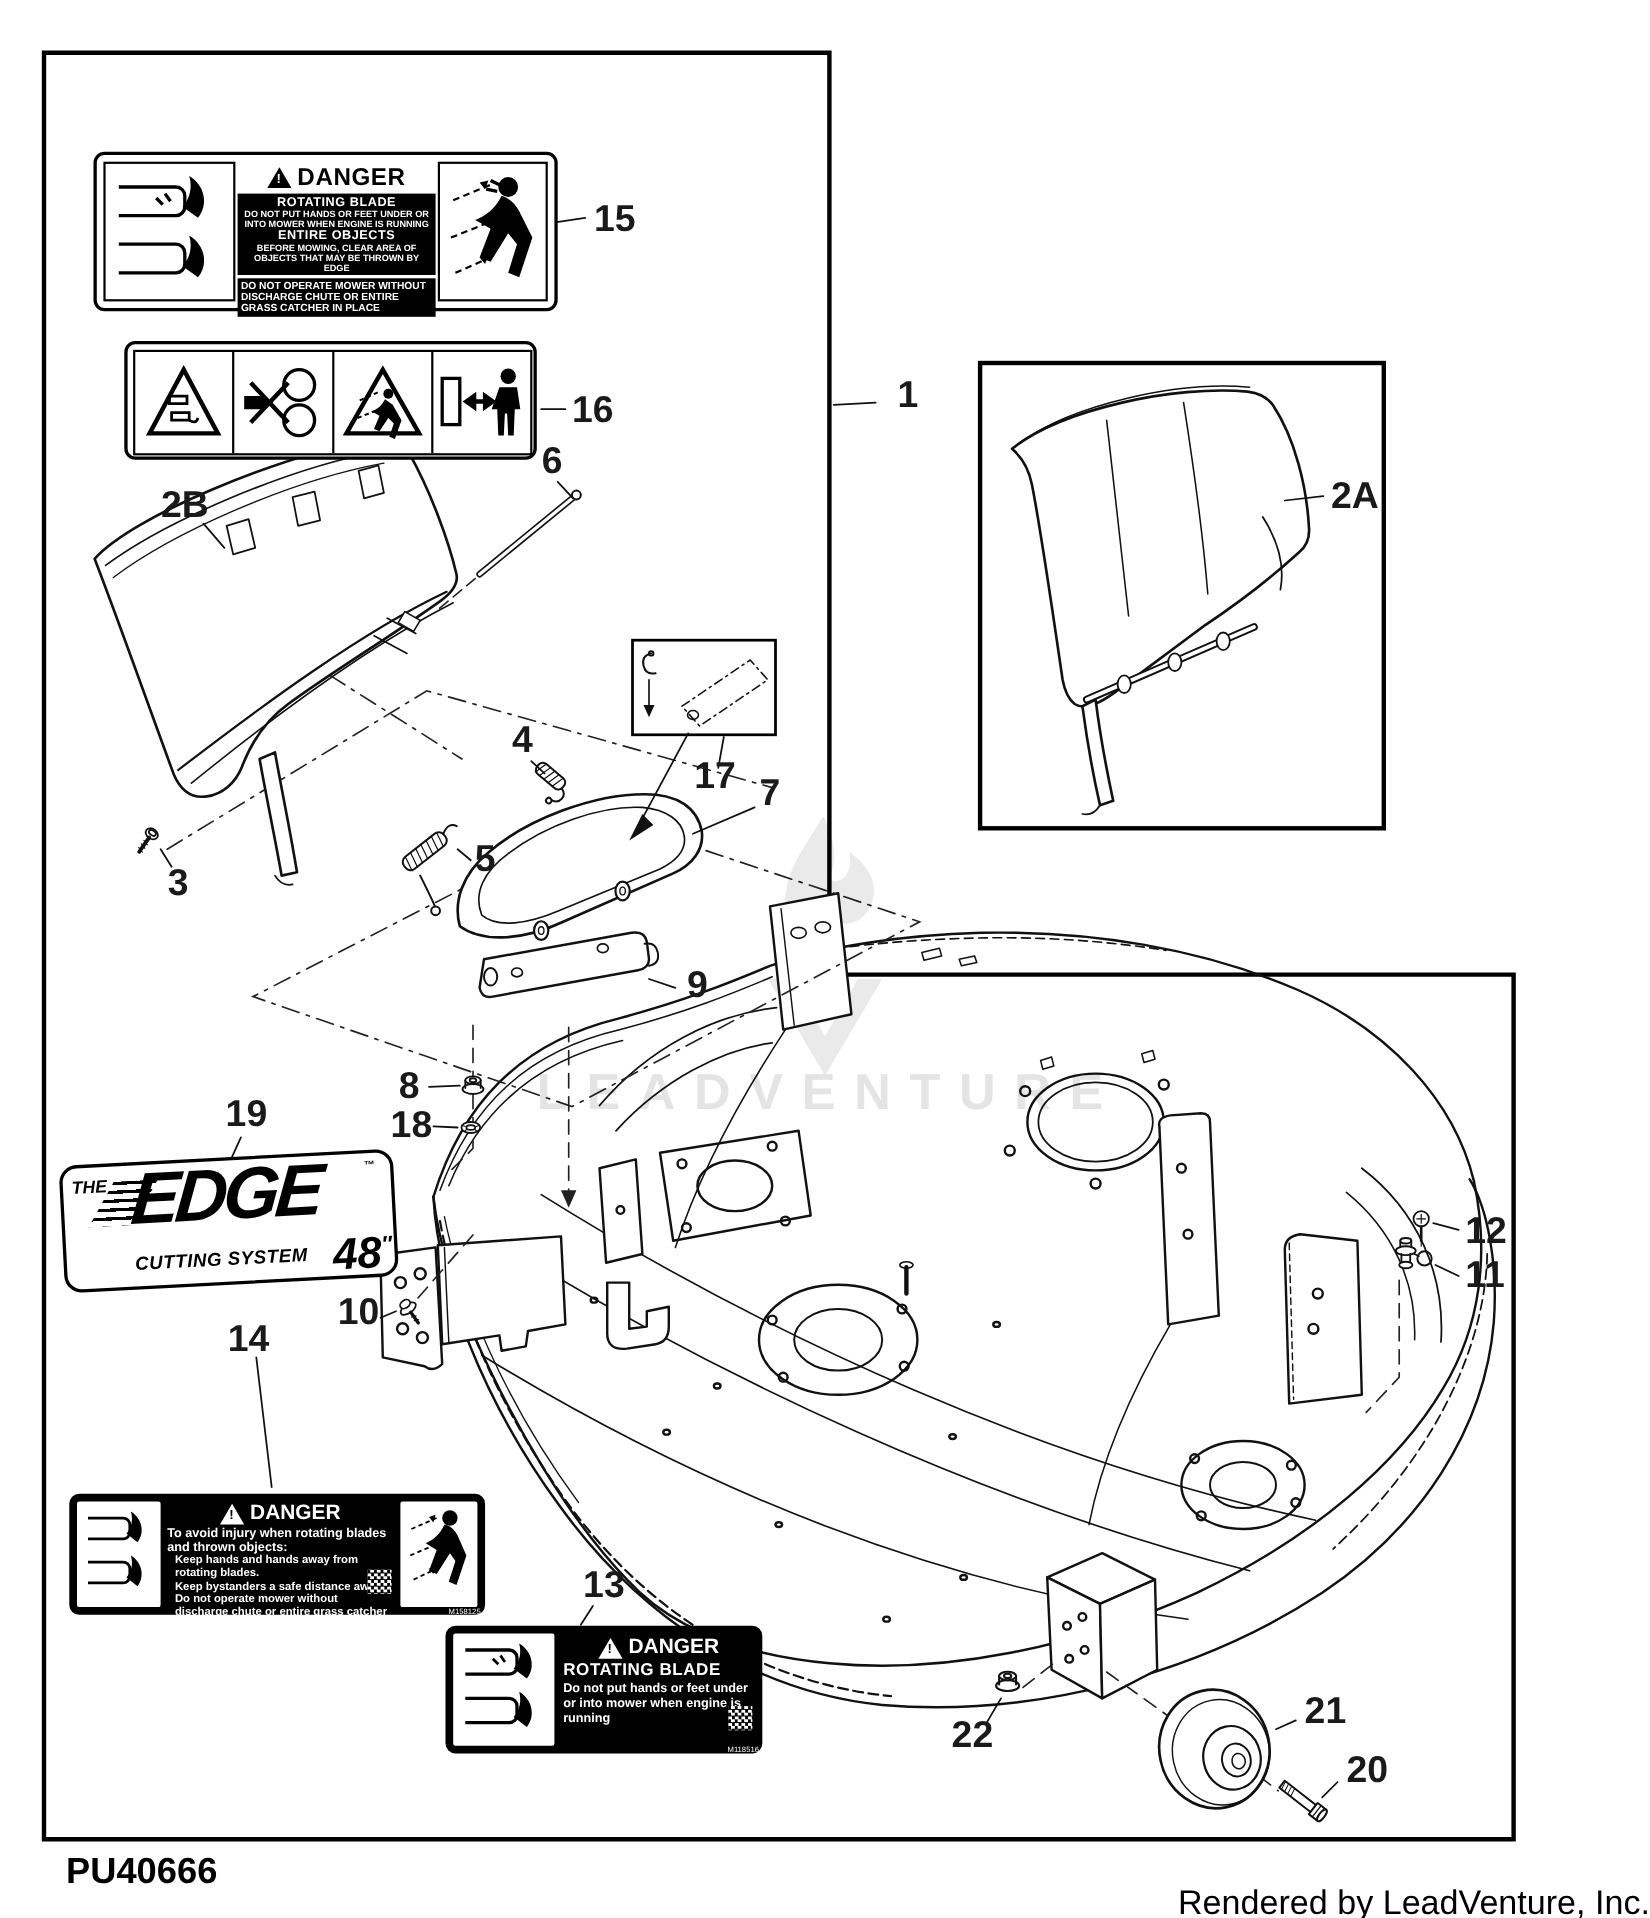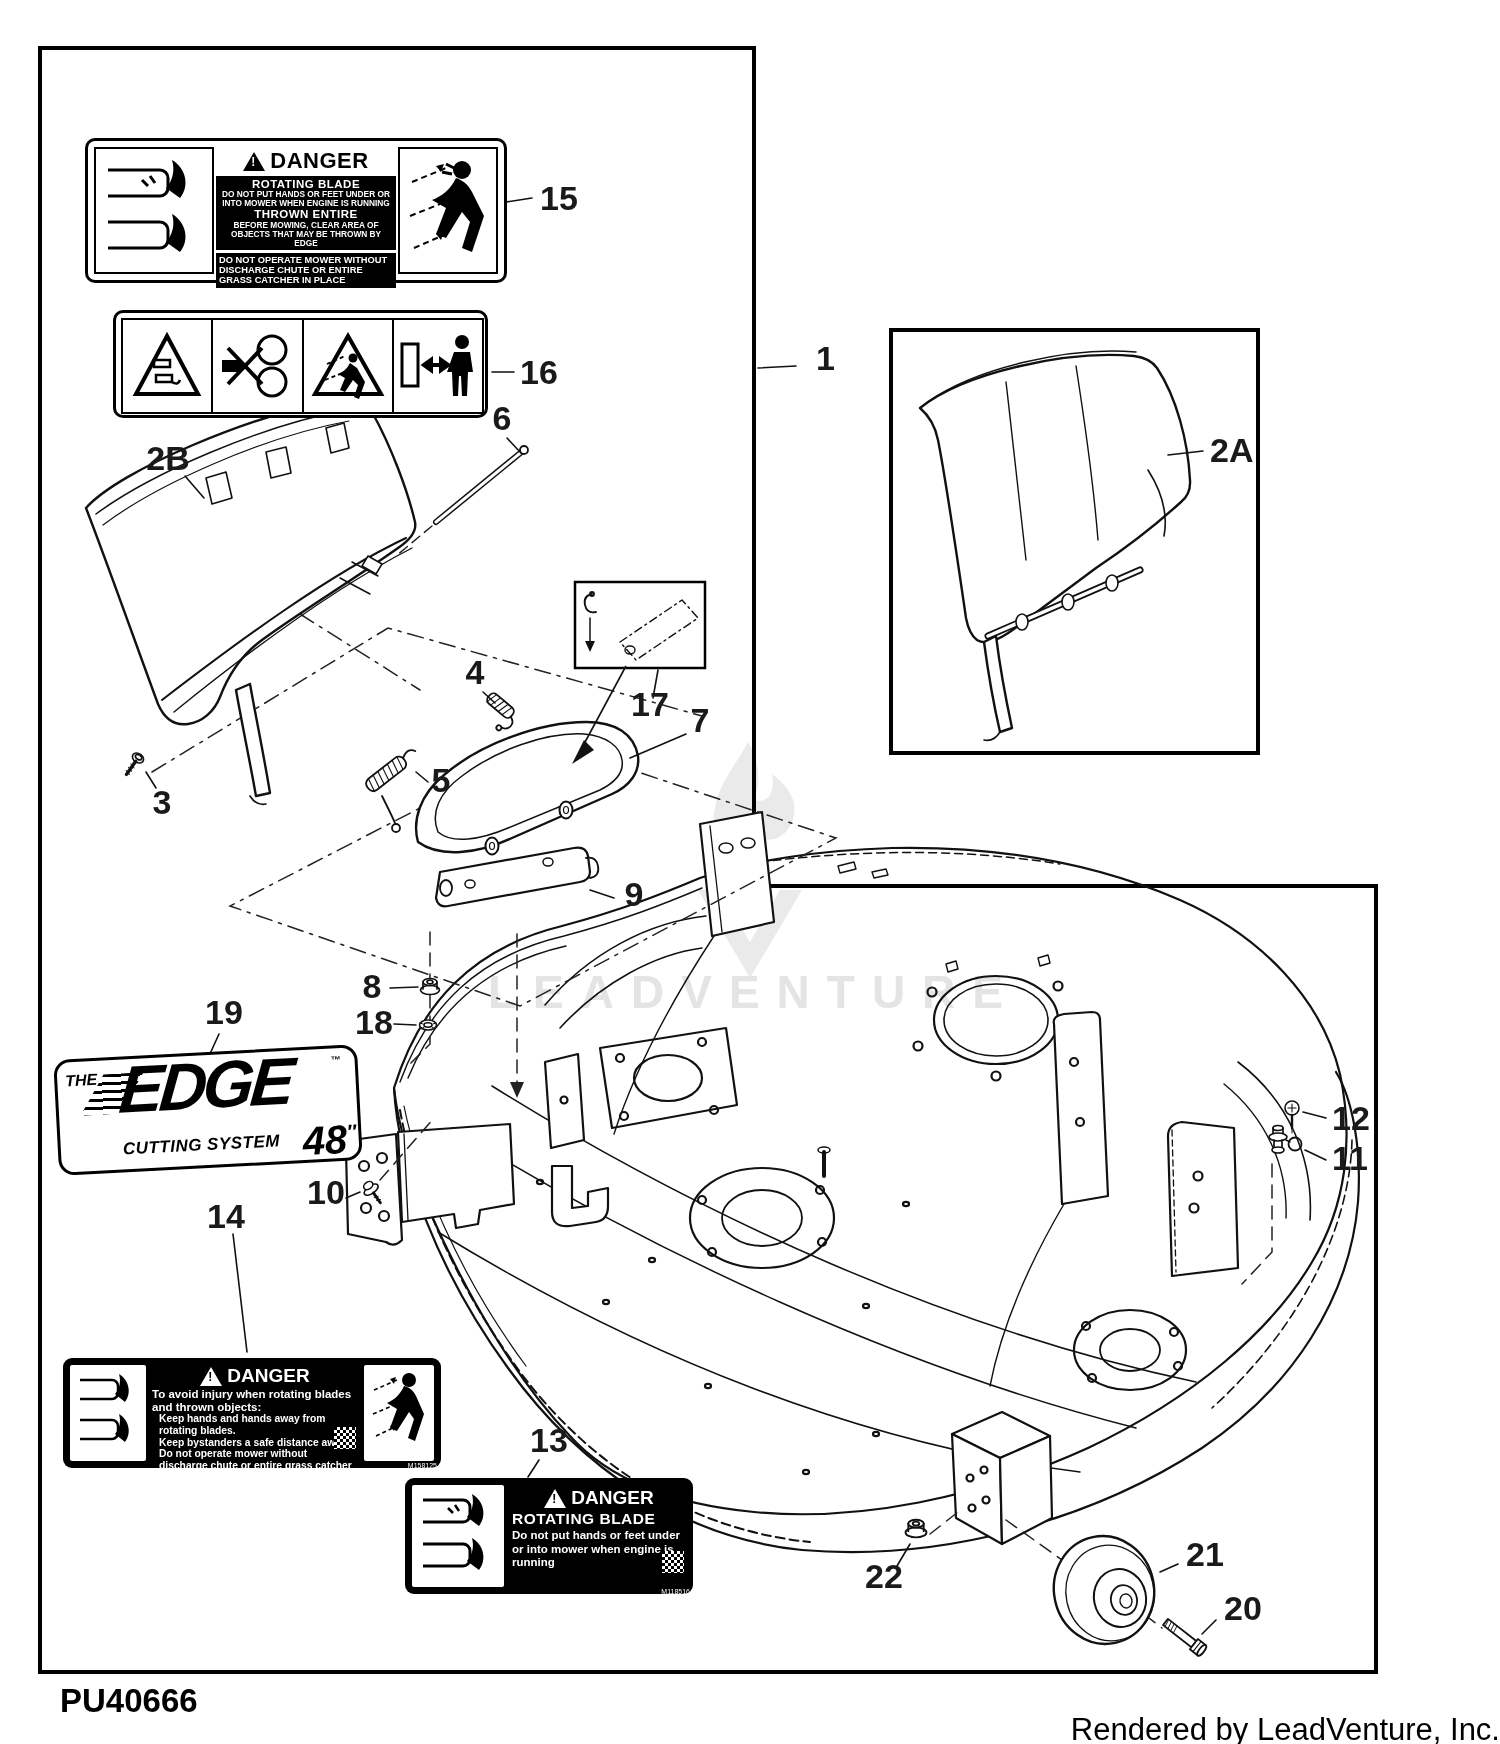--- a/index.html
+++ b/index.html
@@ -465,21 +465,21 @@
   <div class="mid">
     <div class="dangerHead">
       <span class="tri">
           <span class="bang">!</span>
         </span>
       <span>DANGER</span>
     </div>
     <div class="blackbox">
       <div class="bb-big">ROTATING BLADE</div>
       <div class="bb-sm">DO NOT PUT HANDS OR FEET UNDER OR INTO MOWER WHEN ENGINE IS RUNNING</div>
-      <div class="bb-big">THROWN ENTIRE</div>
+      <div class="bb-big">ENTIRE OBJECTS</div>
       <div class="bb-sm">BEFORE MOWING, CLEAR AREA OF OBJECTS THAT MAY BE THROWN BY EDGE</div>
     </div>
     <div class="blackbox bb2">DO NOT OPERATE MOWER WITHOUT DISCHARGE CHUTE OR ENTIRE GRASS CATCHER IN PLACE</div>
   </div>
   <div class="pic picR">
     <svg width="84" height="118" viewBox="0 0 84 118">
       <circle cx="56" cy="18" r="9" fill="#000"></circle>
       <path d="M50,26 C44,38 36,44 26,48 L40,56 L30,82 L40,86 L56,60 L64,70 L56,96 L66,100 L78,64 L66,40 C62,32 56,28 50,26 Z" fill="#000"></path>
       <path d="M40,12 l8,4 M36,20 l10,2" stroke="#000" stroke-width="3"></path>
       <g stroke="#000" stroke-width="2" stroke-dasharray="6 4">

